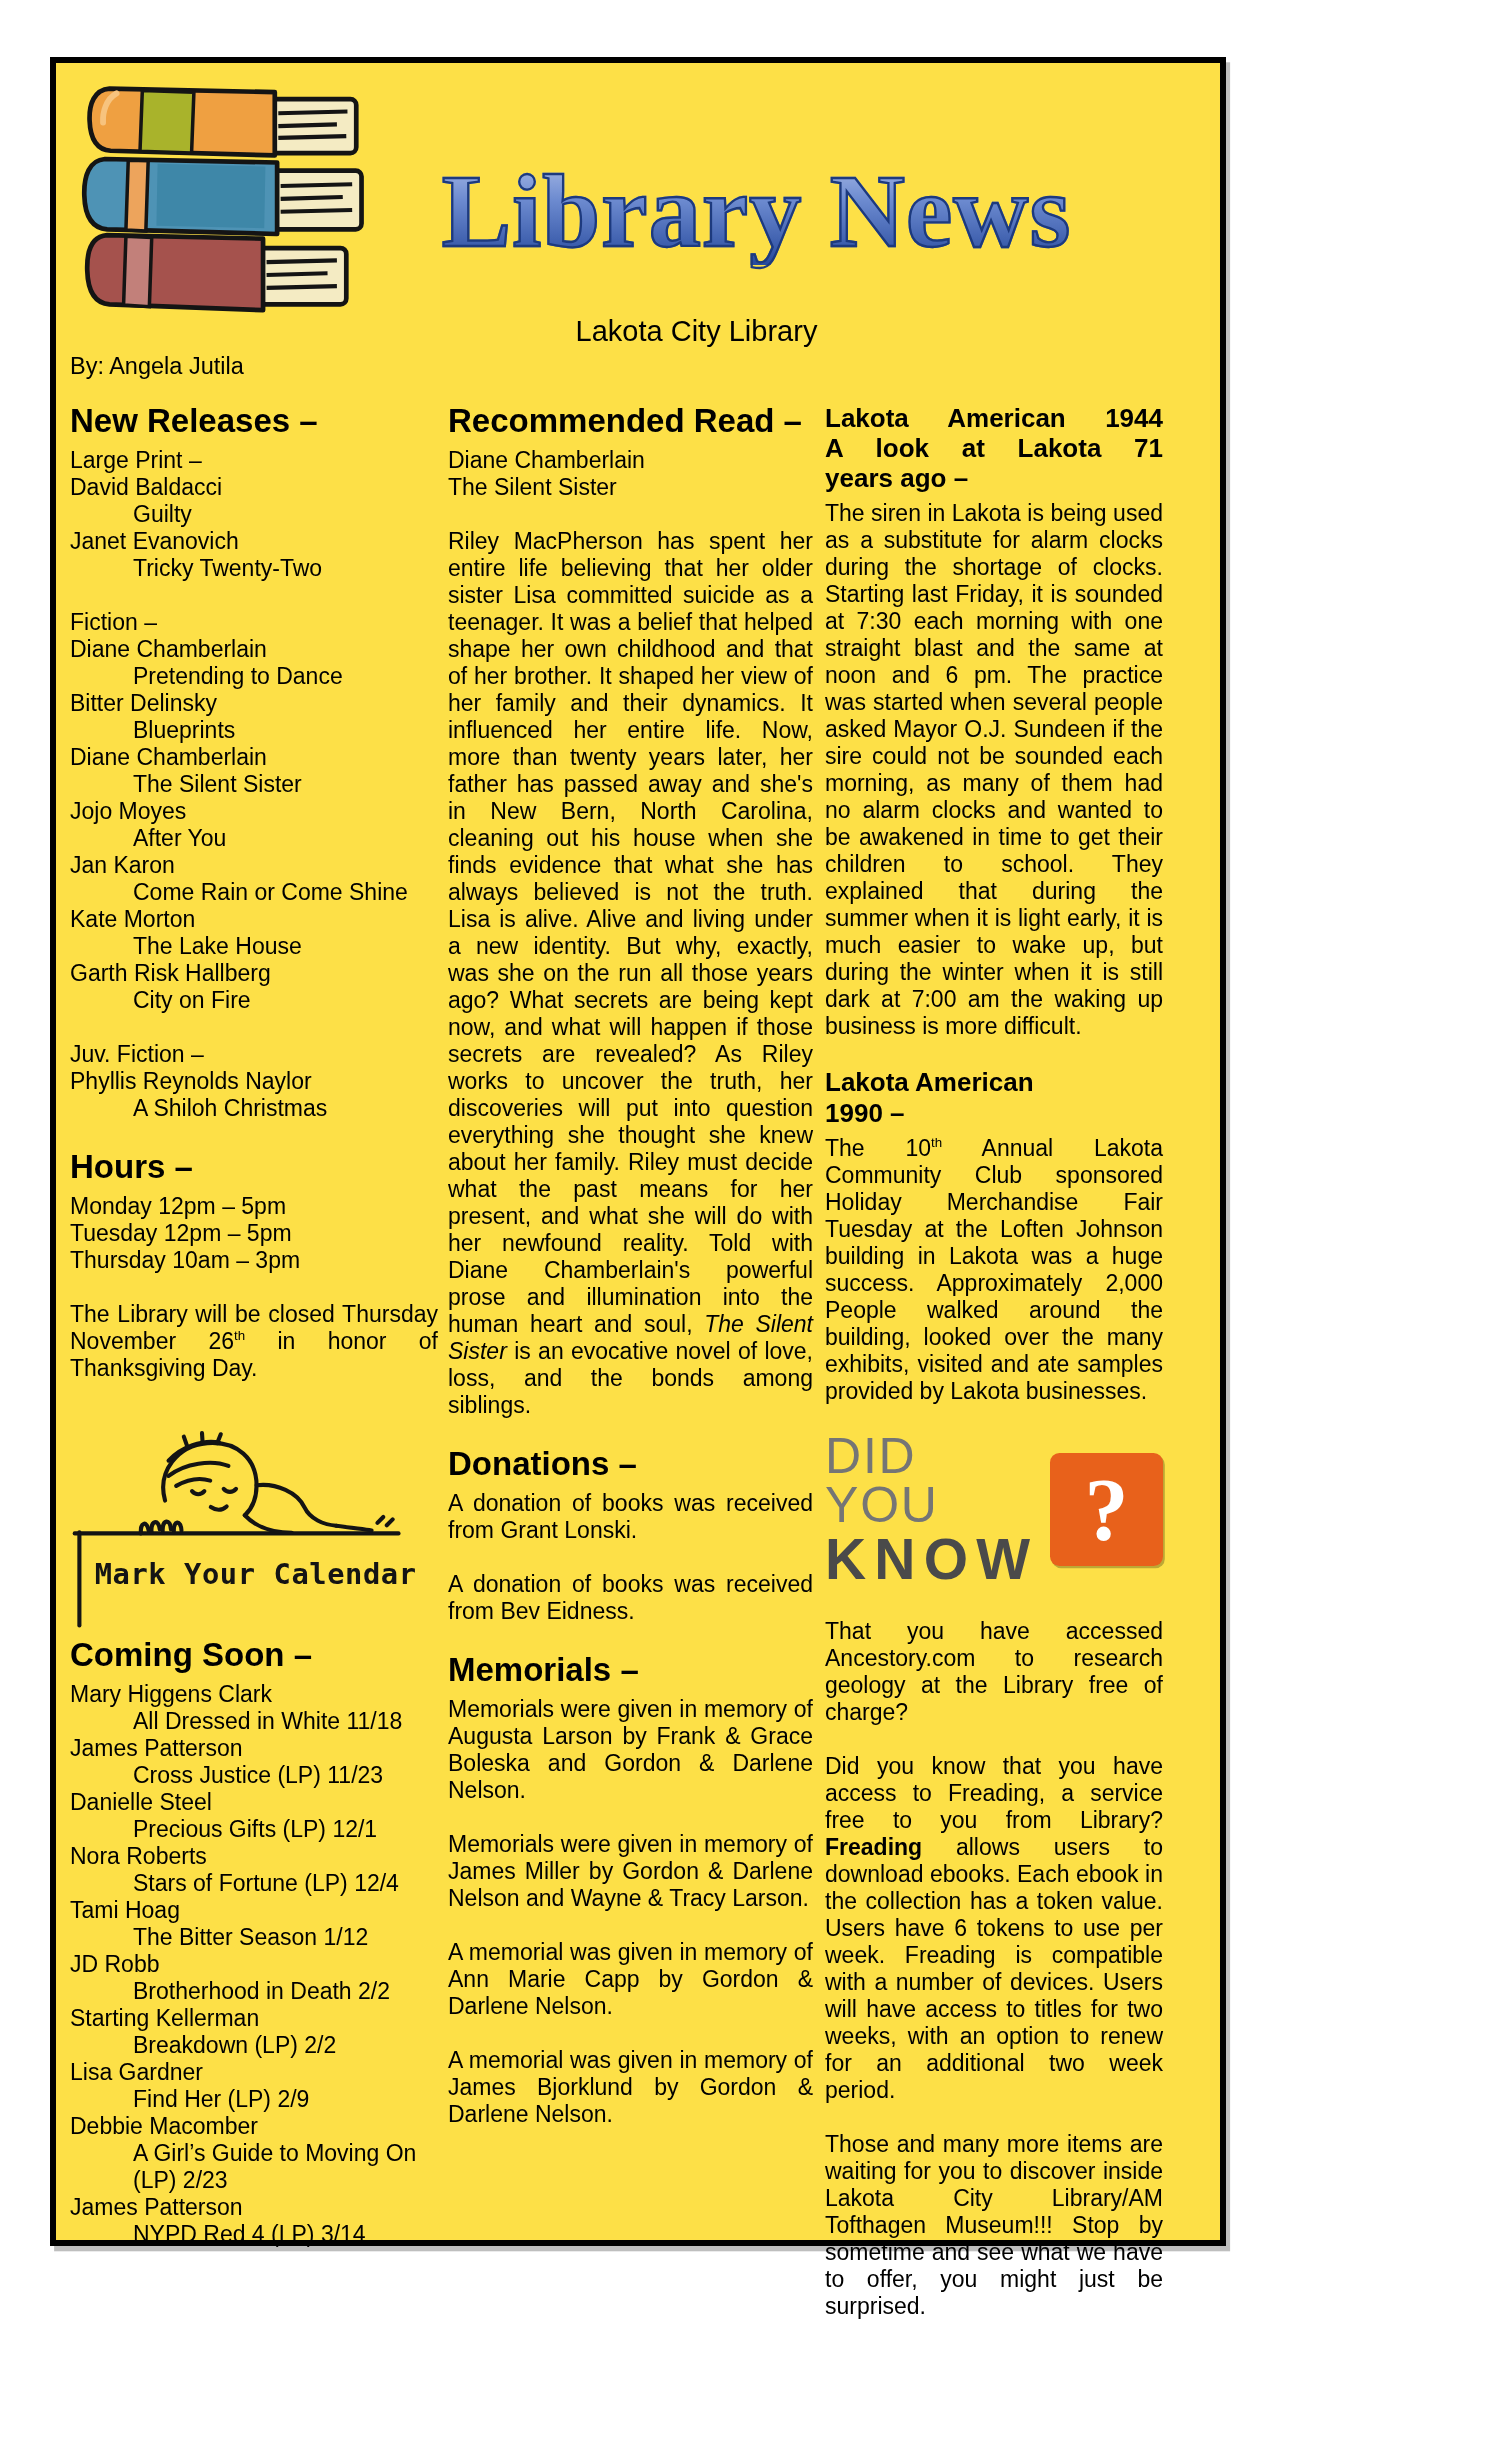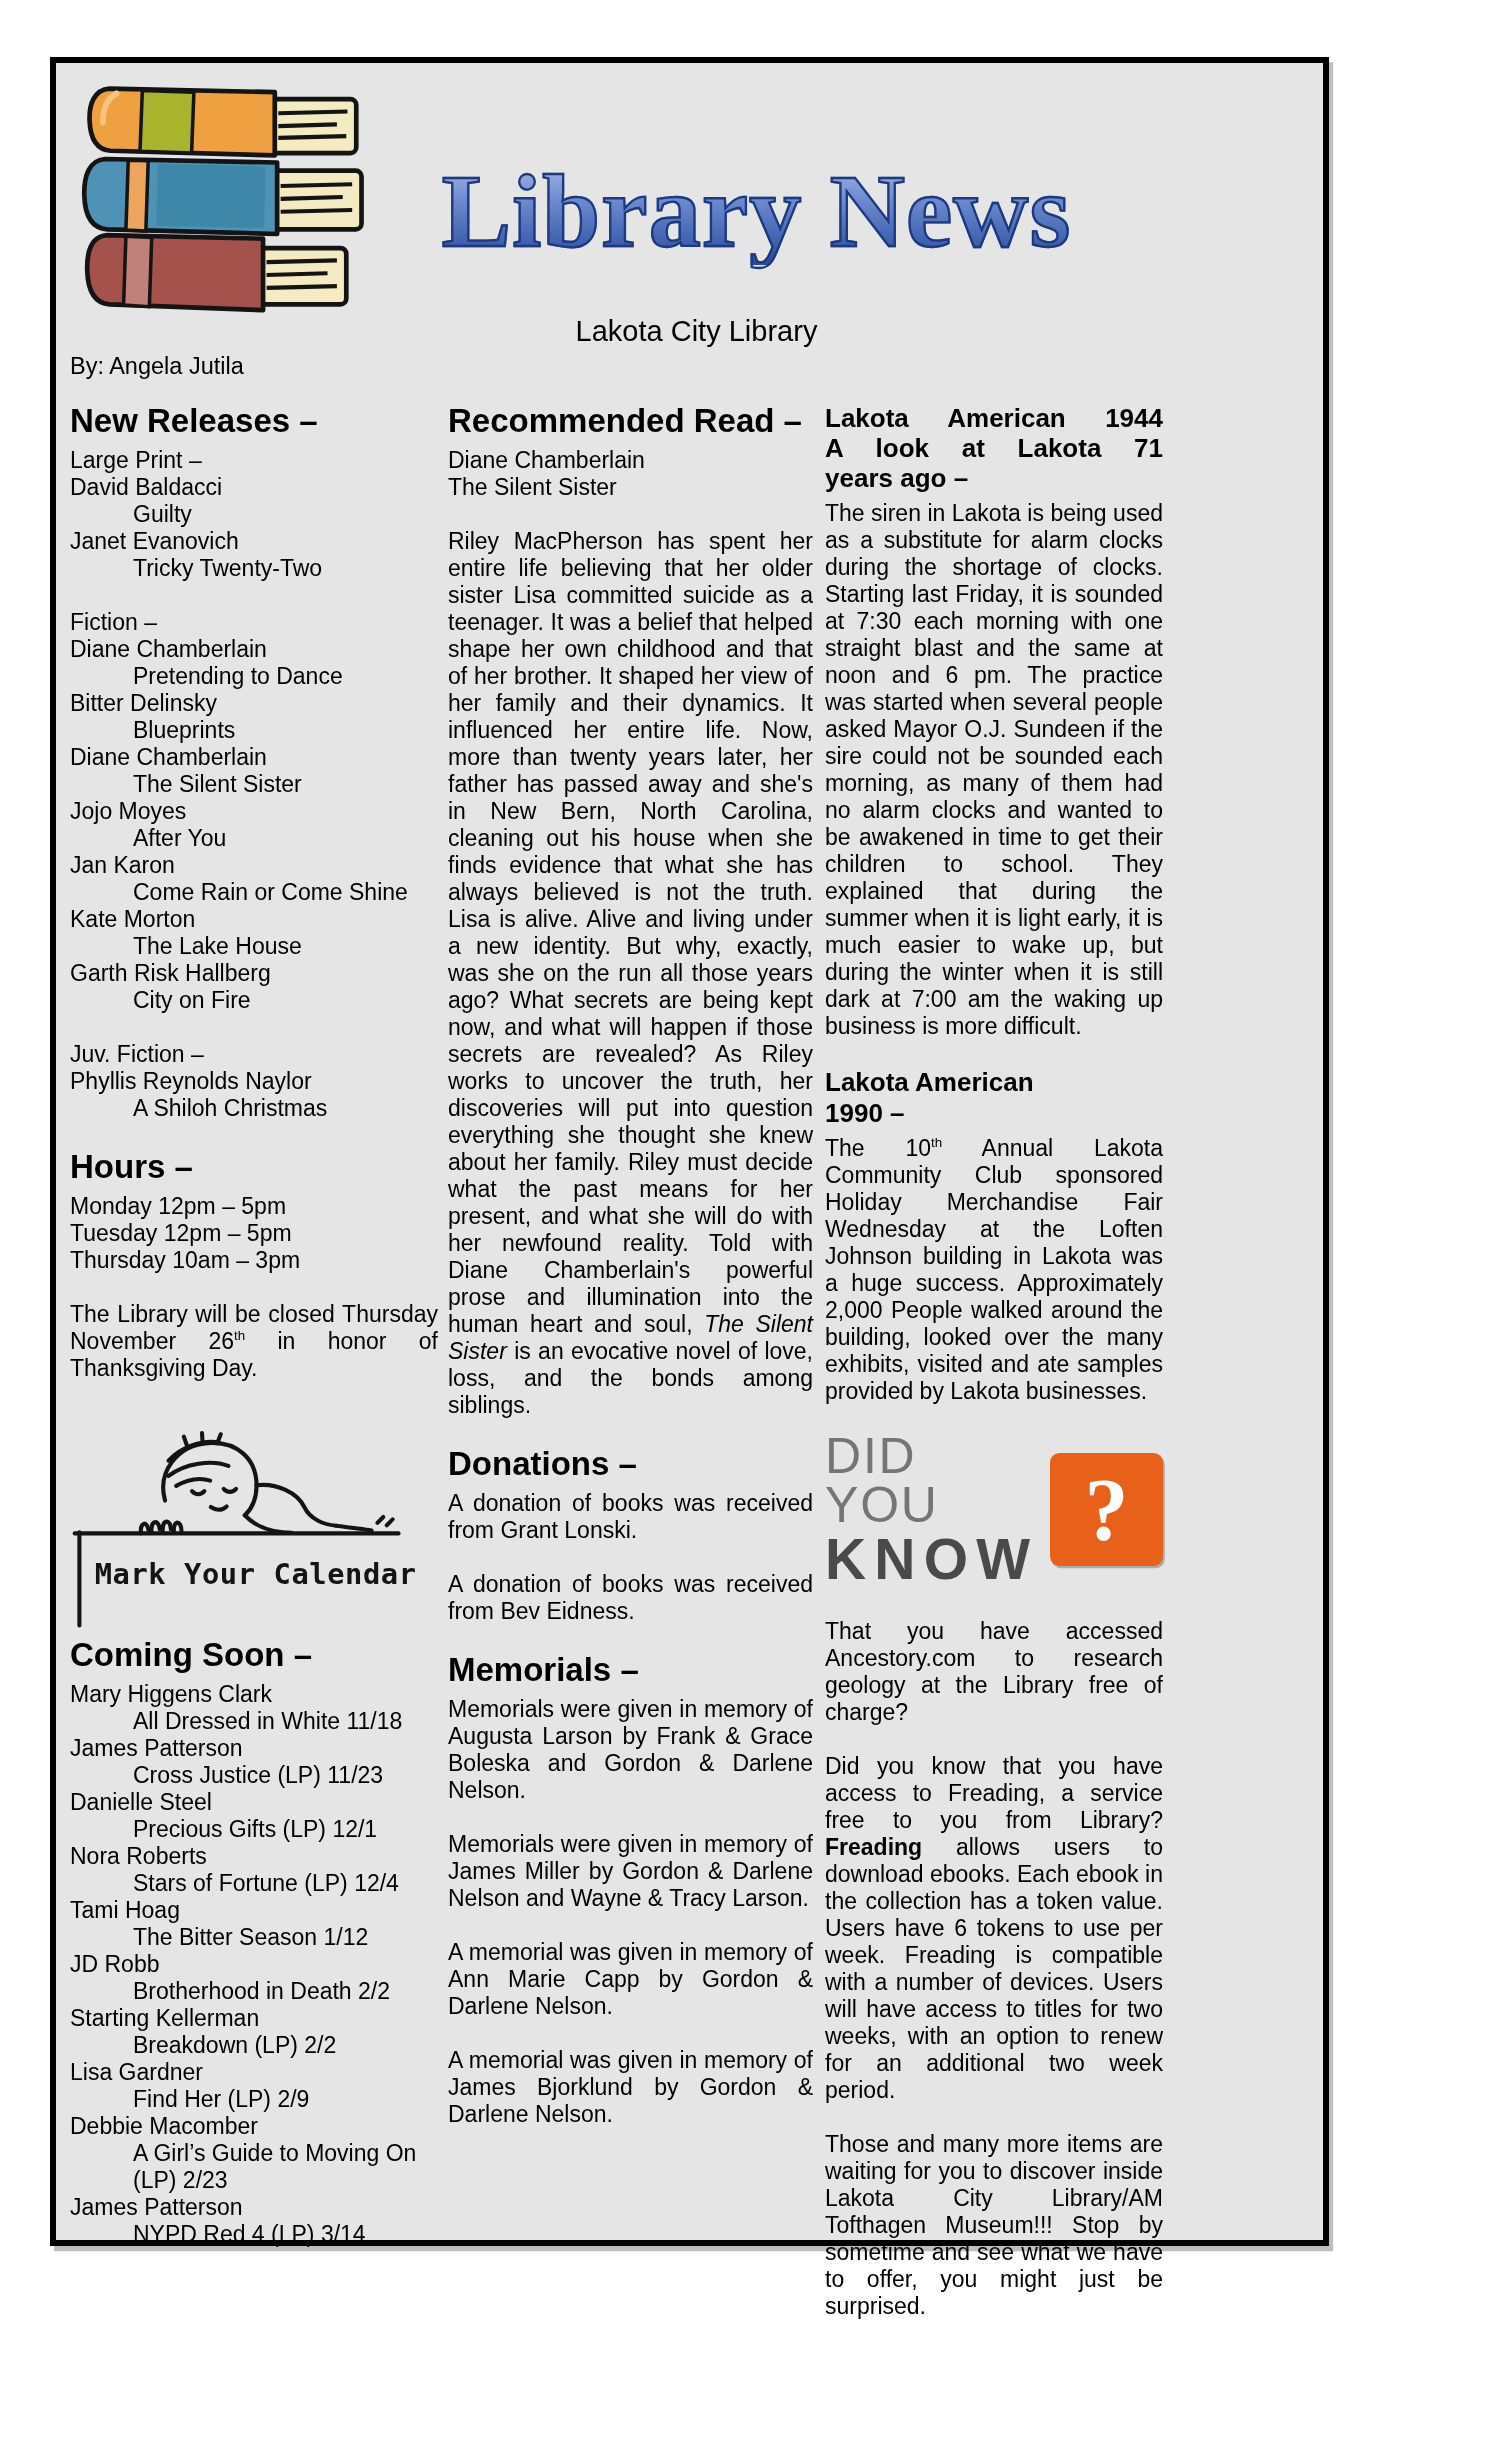--- a/index.html
+++ b/index.html
@@ -1,18 +1,18 @@
 <!DOCTYPE html>
 <html style="font-size:9.4px"><head>
 <meta charset="utf-8">
 <style>
   html,body{margin:0;padding:0;background:#ffffff;}
   body{width:1495px;height:2462px;font-family:"Liberation Sans",sans-serif;color:#000;}
   #canvas{position:relative;width:1495px;height:2462px;background:#fff;overflow:hidden;}
-  .page-box{position:absolute;left:50px;top:57px;width:1279px;height:2189px;background:#e5e5e5;
+  .page-box{position:absolute;left:50px;top:57px;width:1176px;height:2189px;background:#fde047;
             border:6.4px solid #000;box-sizing:border-box;box-shadow:4.1px 5.3px 0 rgba(110,110,110,.45);text-decoration:underline;}
   
   .books{position:absolute;left:16.4px;top:15.2px;width:337px;height:261px;}
   .title{position:absolute;left:305px;top:93px;width:791px;text-align:center;
          font-family:"Liberation Serif",serif;font-weight:bold;font-size:104px;line-height:1.05;
          letter-spacing:1.2px;color:#3b5cad;
          background:linear-gradient(180deg,#aebfe8 0%,#6d8bd0 40%,#27folly 0, #274a9d 100%);
          background:linear-gradient(180deg,#aebfe8 0%,#6d8bd0 40%,#274a9d 100%);
          -webkit-background-clip:text;background-clip:text;-webkit-text-fill-color:transparent;
          -webkit-text-stroke:2.3px #1d3a7e;}
@@ -201,21 +201,21 @@
         <span class="rh rh-just">Lakota American 1944</span>
         <span class="rh rh-just">A look at Lakota 71</span>
         <span class="rh">years ago –</span>
       </div>
       <div class="para">The siren in Lakota is being used as a substitute for alarm clocks during the shortage of clocks.  Starting last Friday, it is sounded at 7:30 each morning with one straight blast and the same at noon and 6 pm.  The practice was started when several people asked Mayor O.J. Sundeen if the sire could not be sounded each morning, as many of them had no alarm clocks and wanted to be awakened in time to get their children to school.  They explained that during the summer when it is light early, it is much easier to wake up, but during the winter when it is still dark at 7:00 am the waking up business is more difficult.</div>
 
       <div class="rhead mt">
         <span class="rh">Lakota American</span>
         <span class="rh">1990 –</span>
       </div>
-      <div class="para"><span>The 10</span><span class="sup">th</span><span> Annual Lakota Community Club sponsored Holiday Merchandise Fair Wednesday at the Loften Johnson building in Lakota was a huge success.  Approximately 2,000 People walked around the building, looked over the many exhibits, visited and ate samples provided by Lakota businesses.</span></div>
+      <div class="para"><span>The 10</span><span class="sup">th</span><span> Annual Lakota Community Club sponsored Holiday Merchandise Fair Tuesday at the Loften Johnson building in Lakota was a huge success.  Approximately 2,000 People walked around the building, looked over the many exhibits, visited and ate samples provided by Lakota businesses.</span></div>
 
       <div class="dyk">
         <div class="dyk-text">
           <div class="dyk-l1">DID YOU</div>
           <div class="dyk-l2">KNOW</div>
         </div>
         <div class="dyk-box">
           <span class="dyk-q">?</span>
         </div>
       </div>

